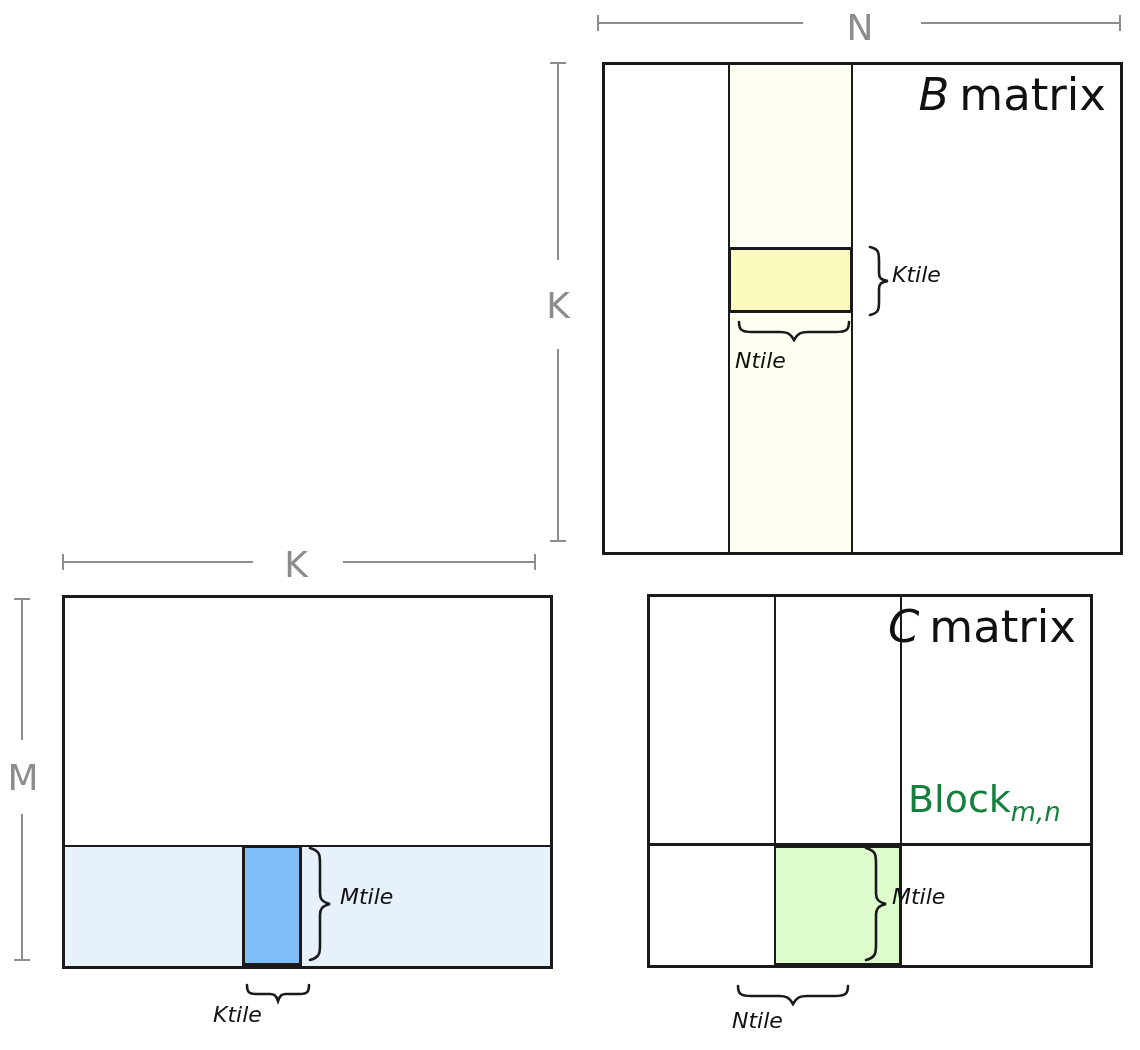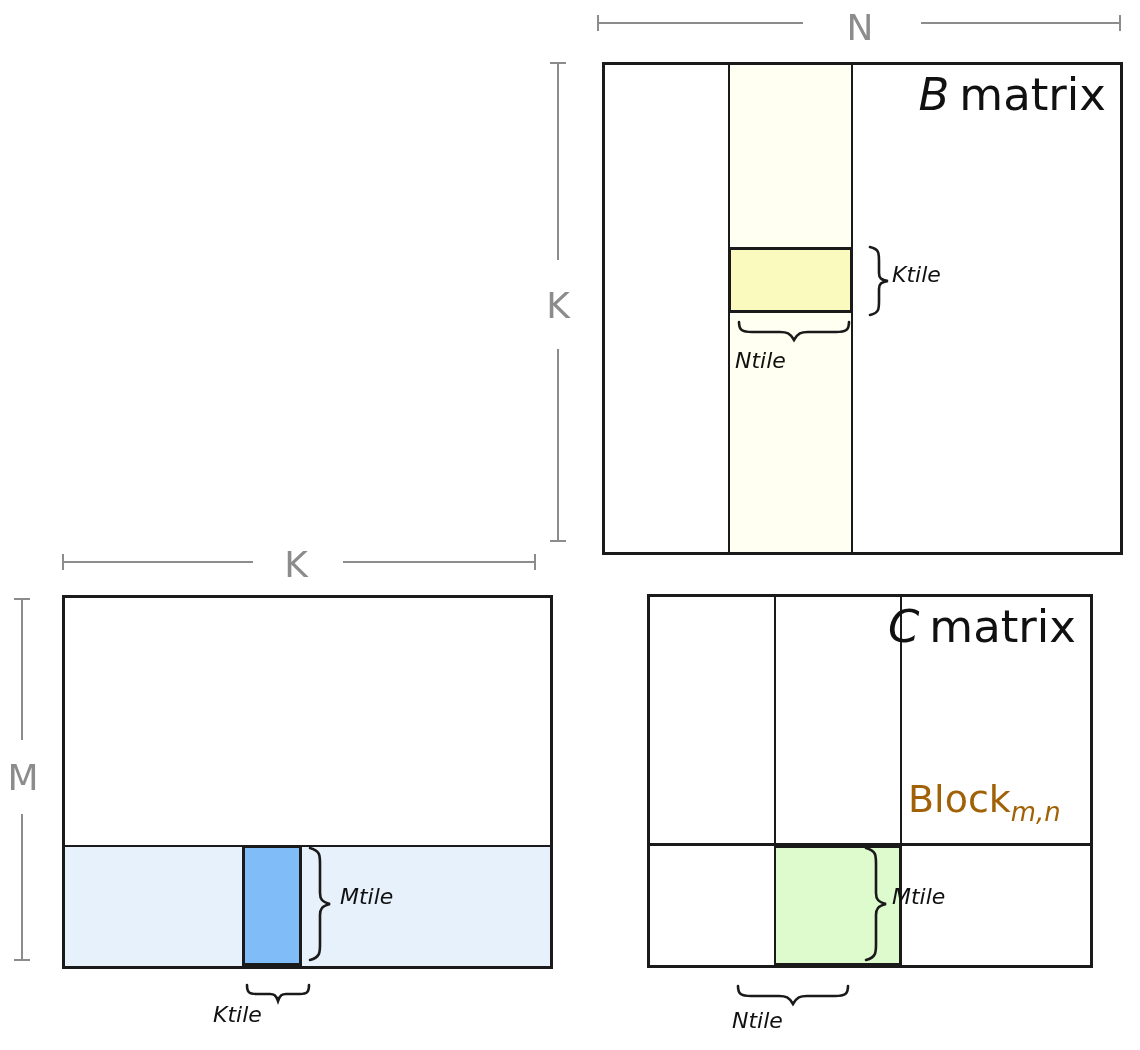--- a/index.html
+++ b/index.html
@@ -28,21 +28,21 @@
   }
 
   
   .tile-label {
     position:absolute; font-style:italic; font-size:22px; line-height:1.2;
     color:#111; white-space:nowrap;
   }
   .tile-label.centered { text-align:left; }
 
   .block-label {
-    position:absolute; font-size:38px; line-height:1.1; color:#a16207; white-space:nowrap;
+    position:absolute; font-size:38px; line-height:1.1; color:#15803d; white-space:nowrap;
   }
   .block-label sub { font-style:italic; font-size:0.68em; }
 
   svg.brace { position:absolute; overflow:visible; }
   svg.brace path { fill:none; stroke:#1a1a1a; stroke-width:2.6; stroke-linecap:round; }
 
   
   .b-column { position:absolute; left:123px; top:0; bottom:0; width:125px;
               border-left:2.5px solid #1a1a1a; border-right:2.5px solid #1a1a1a; }
   .b-tile   { position:absolute; left:123px; top:182px; width:125px; height:66px;

